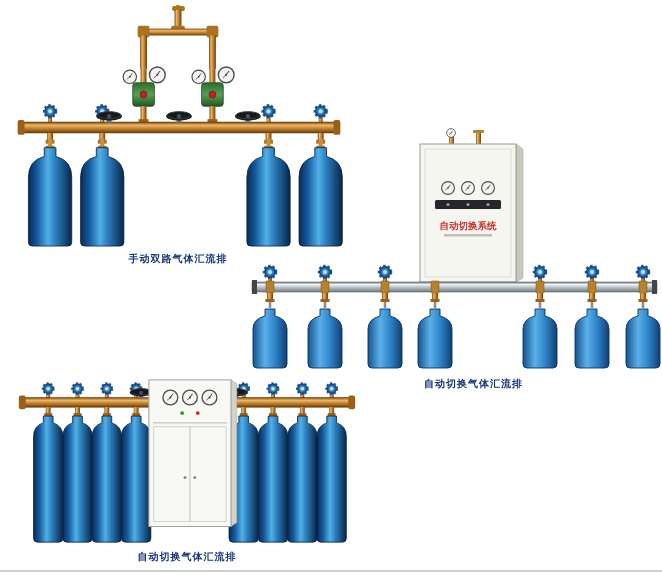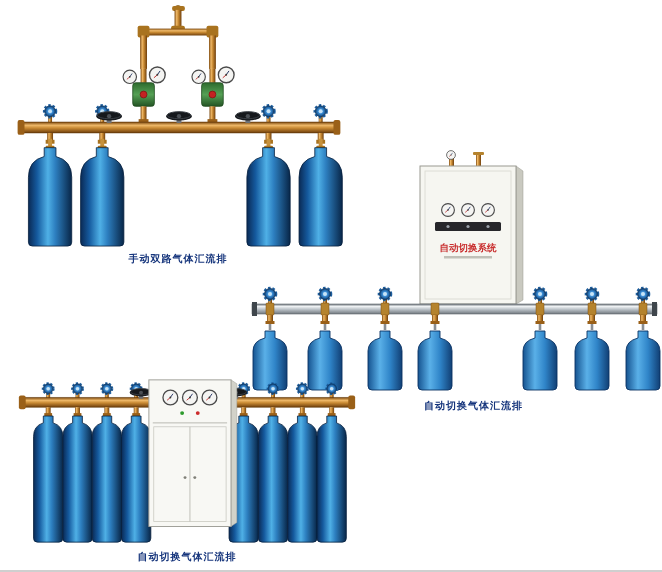--- a/index.html
+++ b/index.html
@@ -8,21 +8,21 @@
     overflow:hidden;font-family:"Liberation Sans",sans-serif;
   }
   figure{position:absolute;margin:0;padding:0;}
   figcaption{
     text-align:center;font-weight:bold;font-size:10px;
     color:#16357c;letter-spacing:1px;margin-top:2px;
     font-family:"Liberation Sans",sans-serif;
   }
   svg{display:block;overflow:visible;}
   .product-1{left:8px;top:4px;width:340px;}
-  .product-2{left:252px;top:152px;width:405px;}
+  .product-2{left:252px;top:130px;width:405px;}
   .product-2 figcaption{padding-left:38px;}
   .product-3{left:12px;top:374px;width:350px;}
   .bottom-border{position:absolute;left:0;right:0;bottom:0;height:2px;background:#cfcfcf;}
 </style>
 </head>
 <body>
 
 <div class="canvas">
 
   <svg width="0" height="0" style="position:absolute" aria-hidden="true">

